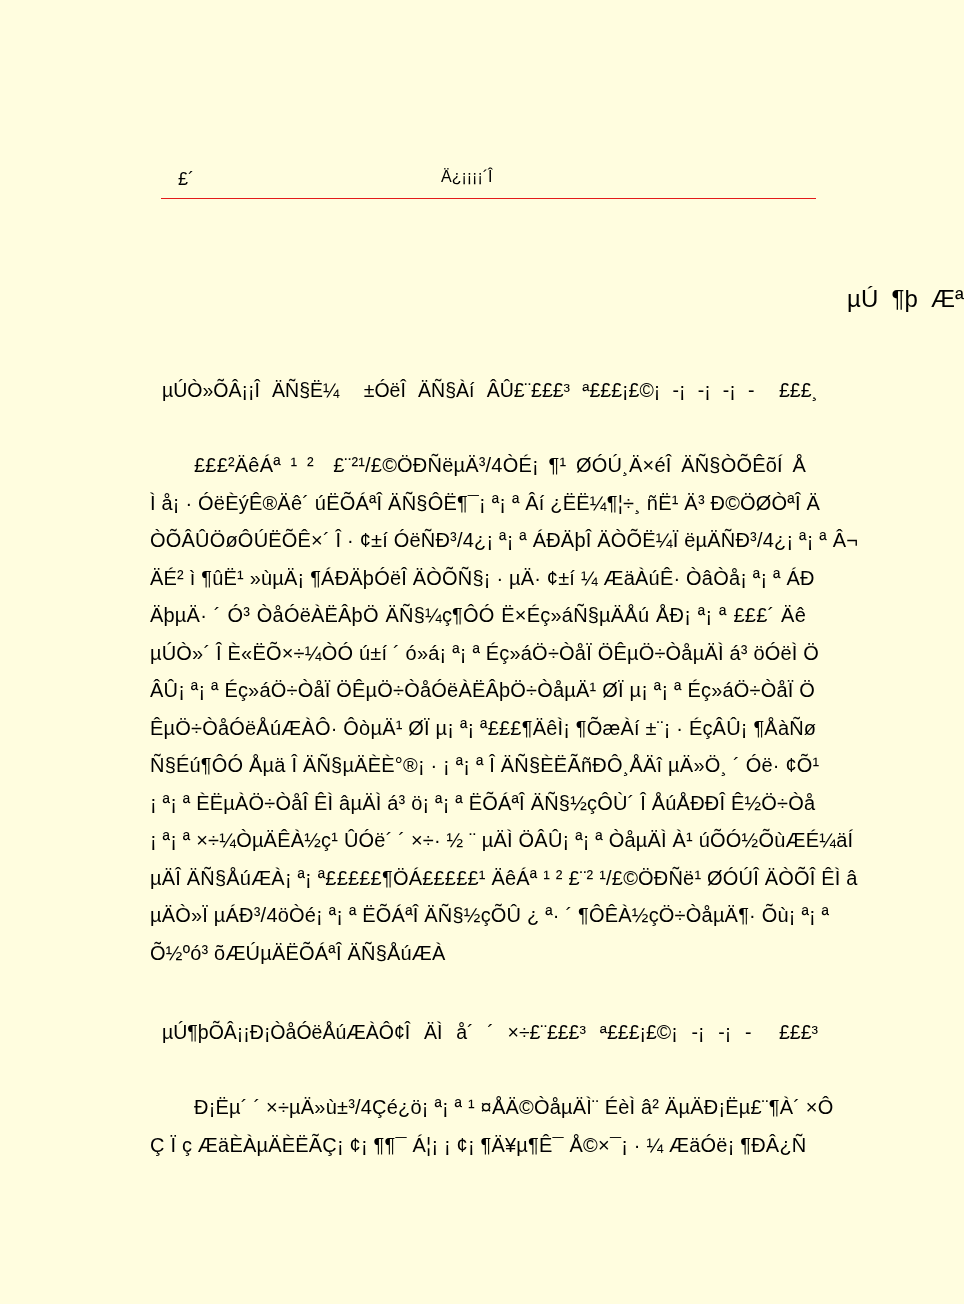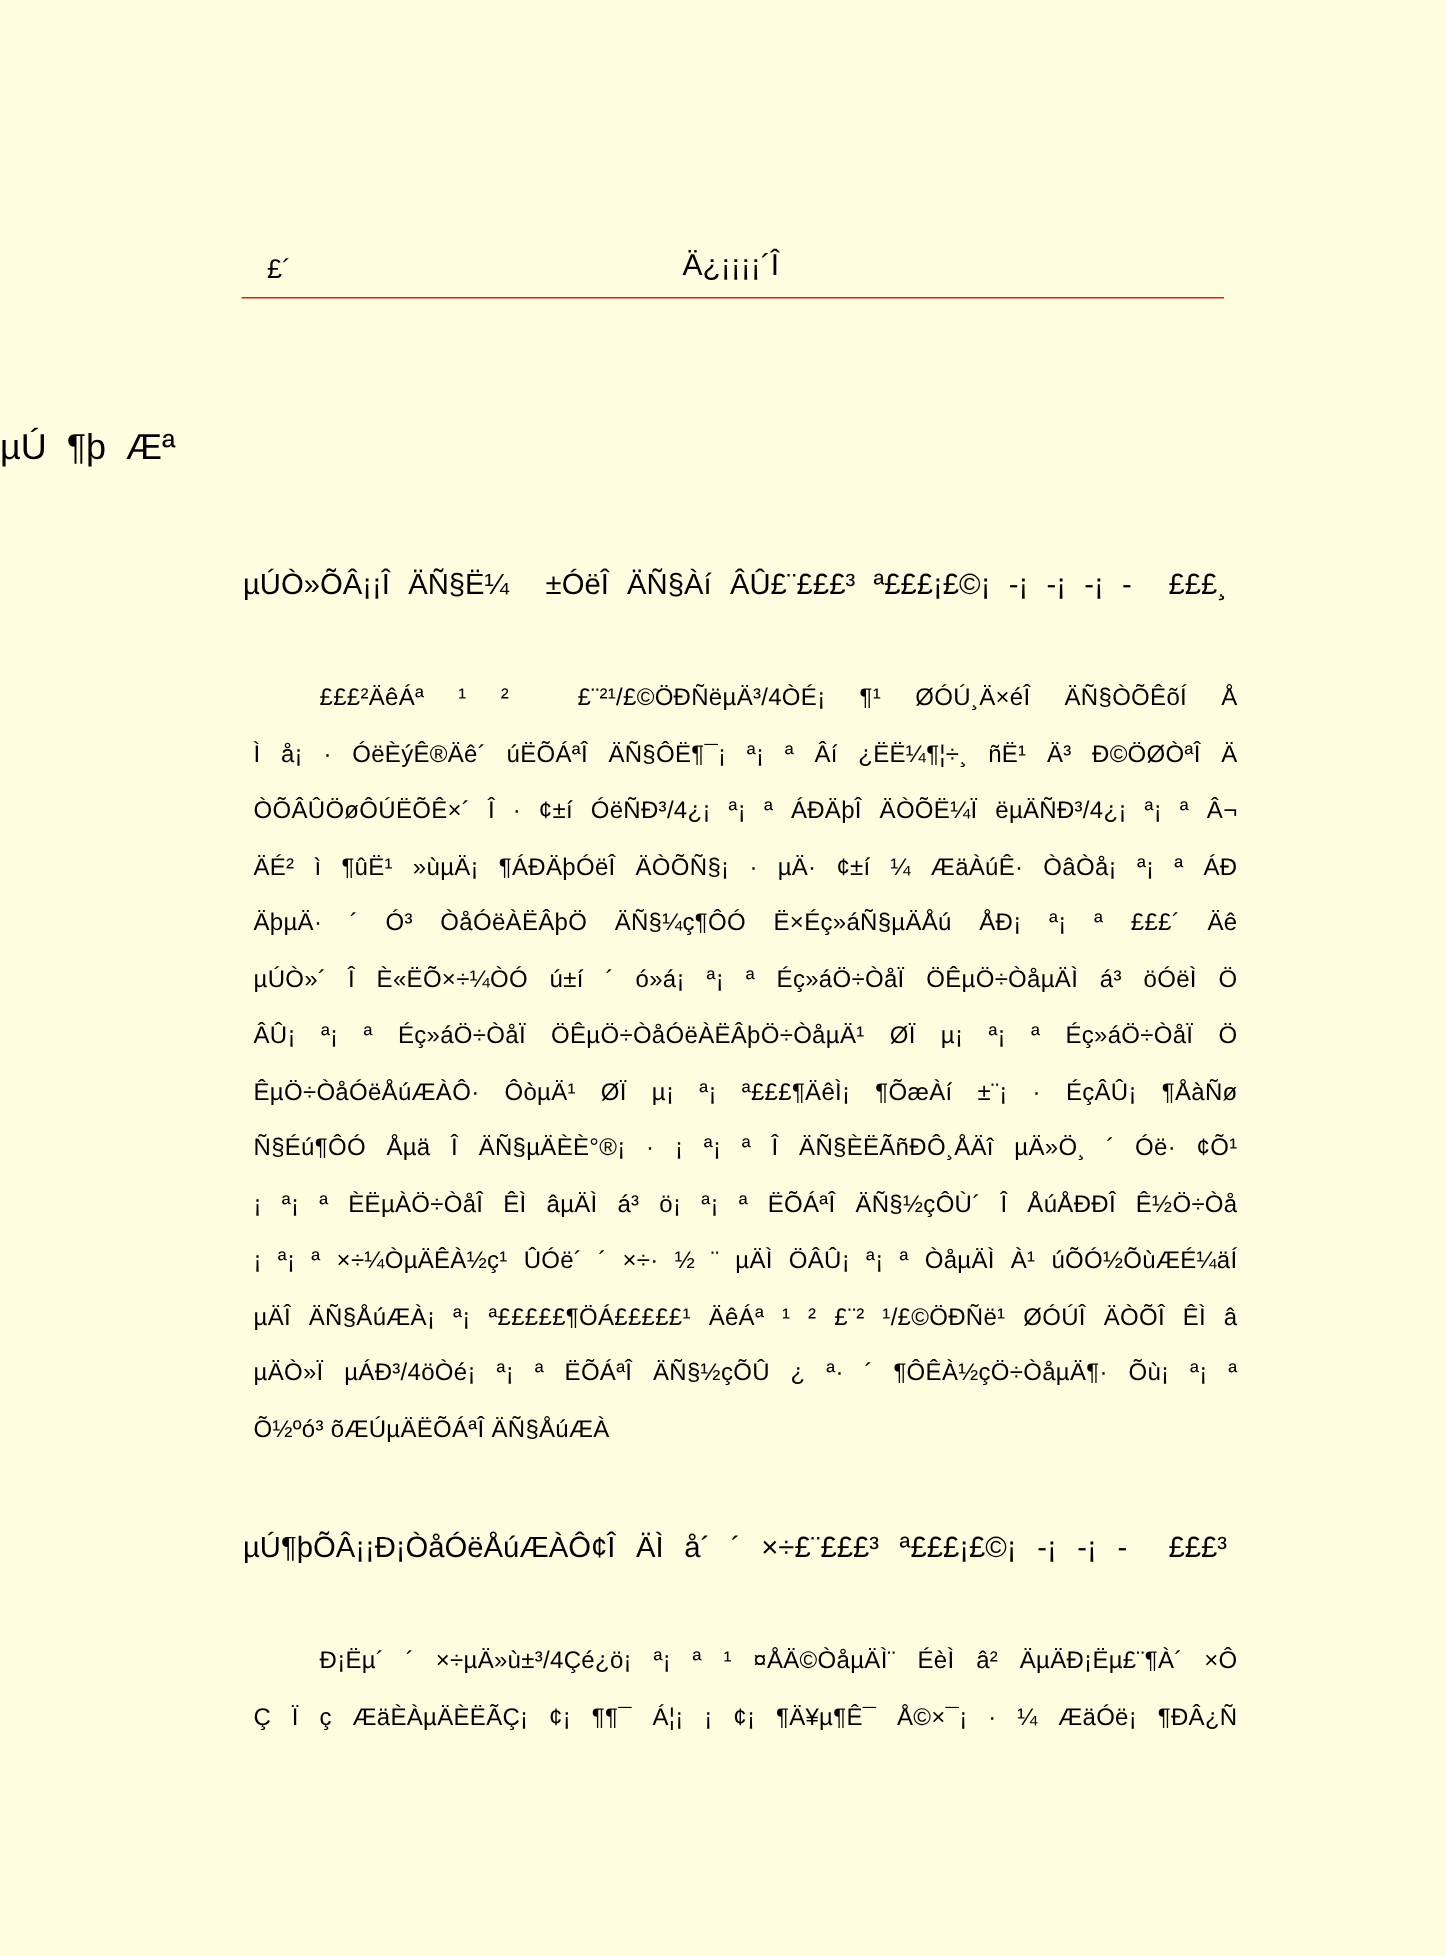--- a/index.html
+++ b/index.html
@@ -32,51 +32,51 @@
   .page-number {
     position: absolute;
     left: 17px;
     top: 2px;
     font-size: 18px;
     line-height: 22px;
     white-space: pre;
   }
   .running-title {
     position: absolute;
-    left: 294px;
+    left: 280px;
     top: 0px;
-    font-size: 20px;
+    font-size: 16px;
     line-height: 22px;
     white-space: pre;
   }
   .head-rule {
     position: absolute;
     left: 161px;
     top: 198px;
     width: 655px;
     height: 0;
     border-top: 1.5px solid #e31b1b;
   }
   .chapter-title {
     position: absolute;
     left: 0;
     top: 284px;
     width: 964px;
-    text-align: left;
+    text-align: right;
     font-size: 24px;
     line-height: 30px;
     white-space: pre;
-    padding-left: 0;
+    padding-left: 16px;
     box-sizing: border-box;
   }
   .para {
     position: absolute;
-    left: 169px;
+    left: 150px;
     width: 656px;
-    font-size: 16px;
+    font-size: 20px;
     line-height: 37.5px;
     white-space: nowrap;
     letter-spacing: 0.2px;
   }
   .para .line {
     display: block;
     height: 37.5px;
     overflow: visible;
     white-space: pre;
     text-align-last: justify;

